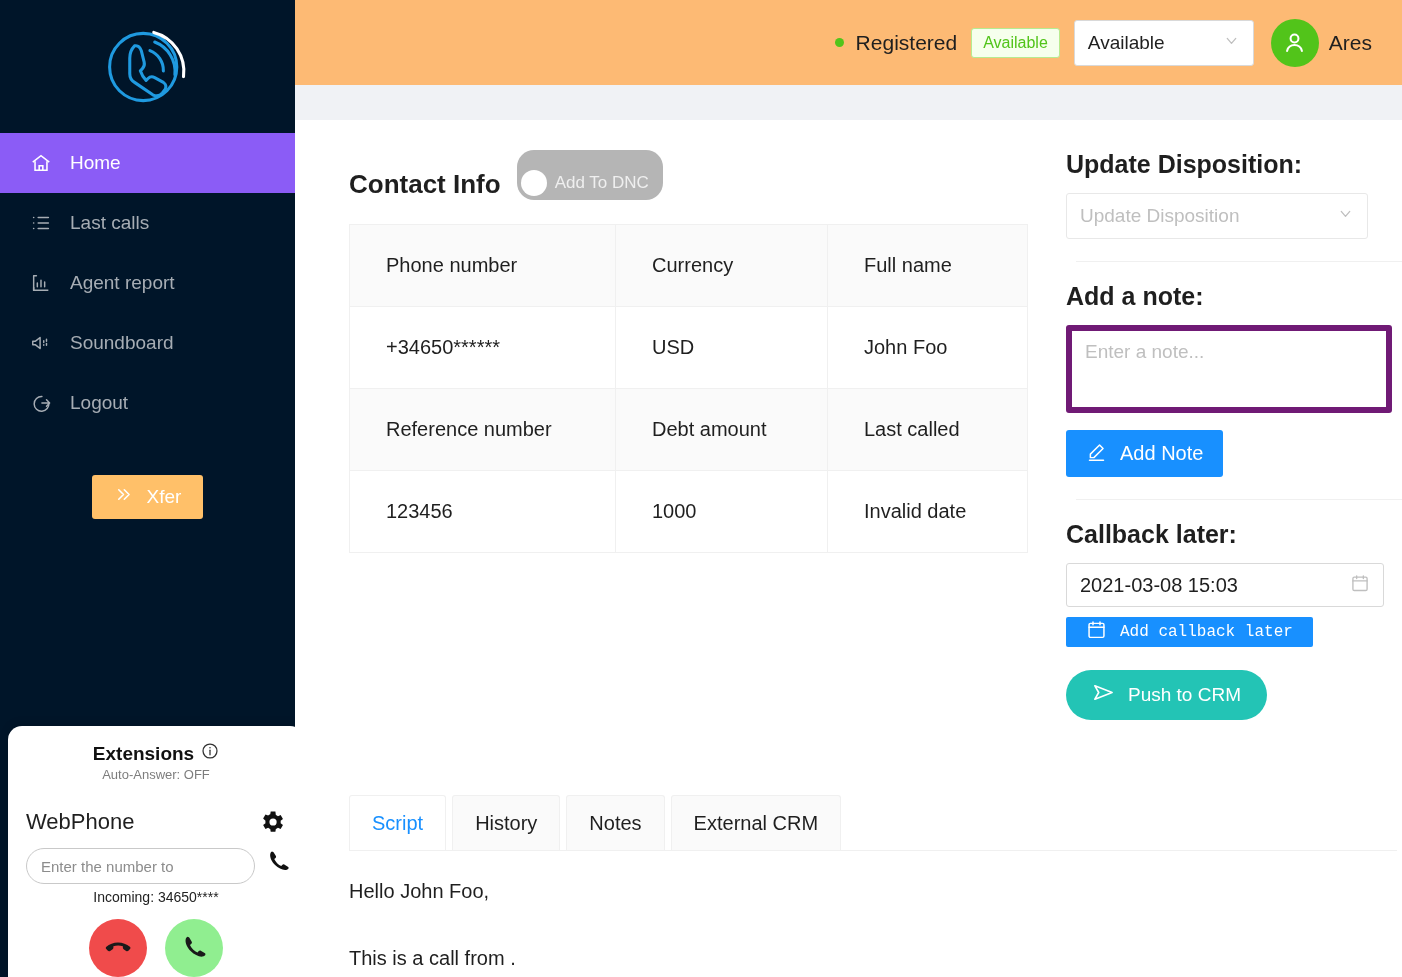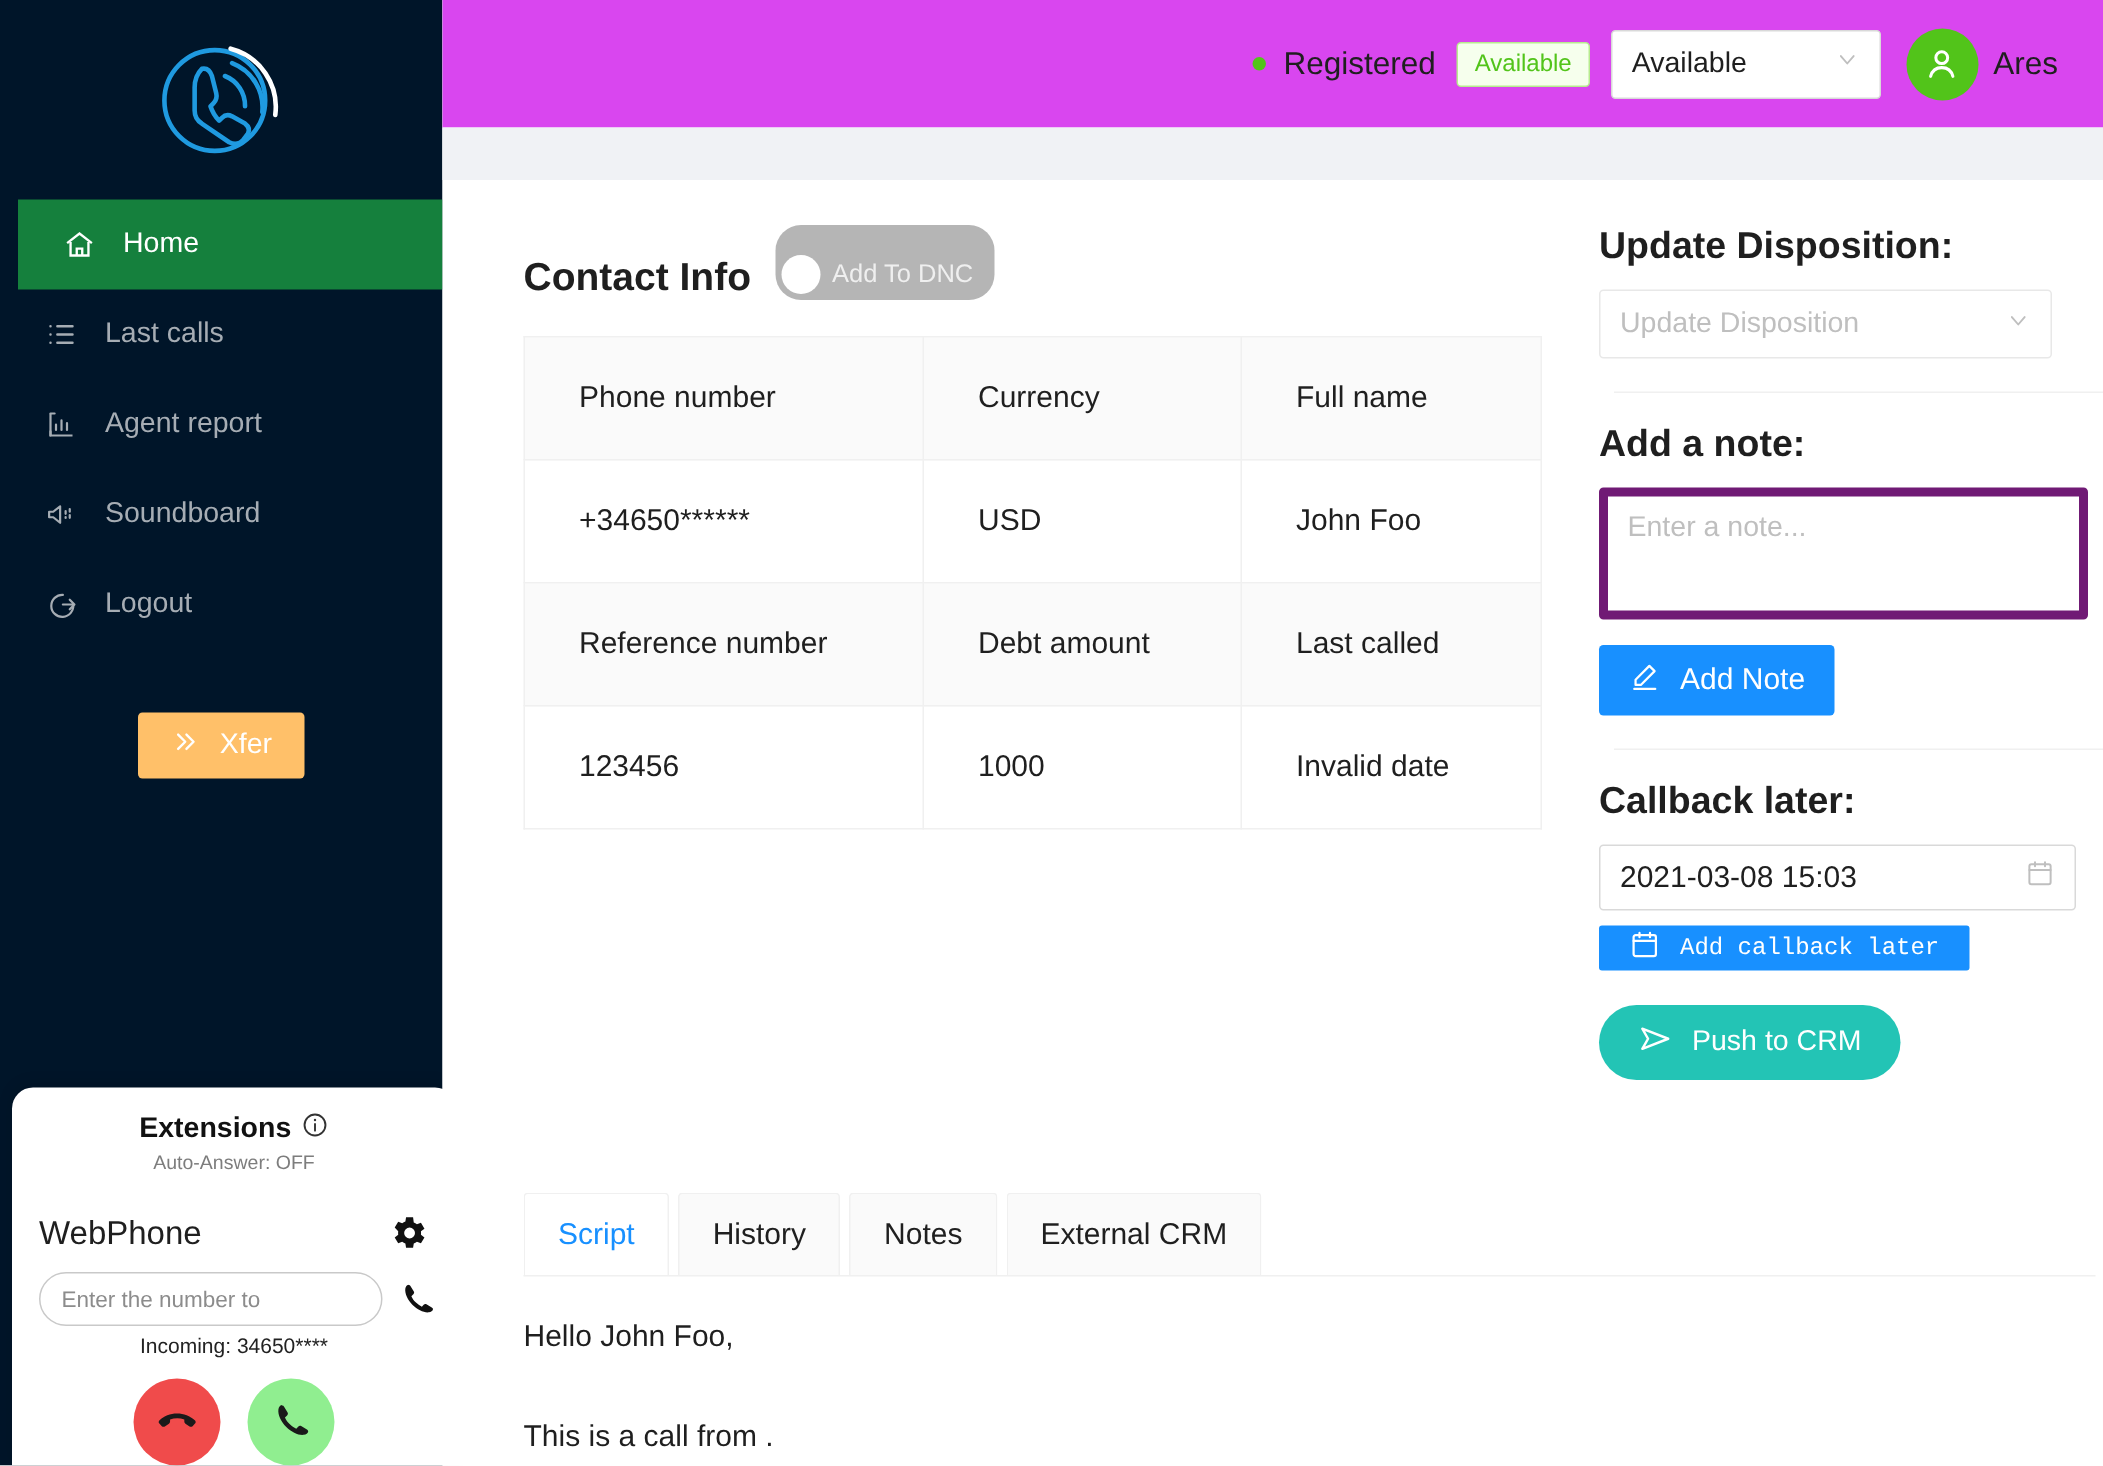--- a/index.html
+++ b/index.html
@@ -20,21 +20,21 @@
   }
   .logo-wrap {
     height: 133px; display: flex; align-items: center; justify-content: center;
   }
   .nav { padding-top: 0; }
   .nav-item {
     display: flex; align-items: center; gap: 18px;
     height: 60px; padding-left: 30px;
     color: #a6adb4; font-size: 19px; cursor: pointer;
   }
-  .nav-item.active { background: #15803d; color: #ffffff; margin-left: 12px; }
+  .nav-item.active { background: #8b5cf6; color: #ffffff; }
   .nav-item .nav-ico { width: 22px; height: 22px; display: inline-flex; align-items: center; justify-content: center; }
   .nav-item .nav-ico svg { display: block; }
 
   .xfer-wrap { display: flex; justify-content: center; margin-top: 42px; }
   .xfer-btn {
     background: #ffc069; color: #ffffff; border: none; border-radius: 3px;
     height: 44px; padding: 0 22px; font-size: 19px; cursor: pointer;
     display: flex; align-items: center; gap: 14px;
     font-family: "Liberation Sans", sans-serif;
   }
@@ -50,40 +50,40 @@
     display: flex; align-items: center; justify-content: center; gap: 7px;
     font-size: 19px; font-weight: bold; color: #111;
   }
   .wp-sub { text-align: center; font-size: 13px; color: #7d7d7d; margin-top: 2px; }
   .wp-row {
     display: flex; align-items: center; justify-content: space-between;
     margin-top: 26px;
   }
   .wp-name { font-size: 22px; color: #1f1f1f; }
   .gear-btn { background: none; border: none; cursor: pointer; padding: 0; line-height: 0; }
-  .wp-dial { display: flex; align-items: flex-end; gap: 10px; margin-top: 12px; }
+  .wp-dial { display: flex; align-items: flex-start; gap: 10px; margin-top: 12px; }
   .wp-input {
     flex: 1; height: 36px; border: 1px solid #c9c9c9; border-radius: 18px;
     padding: 0 14px; font-size: 15px; color: #555; outline: none;
     font-family: "Liberation Sans", sans-serif; background: #fff;
   }
   .wp-input::placeholder { color: #8c8c8c; }
   .wp-incoming { text-align: center; font-size: 14px; color: #222; margin-top: 5px; }
   .wp-actions { display: flex; justify-content: center; gap: 18px; margin-top: 14px; }
   .call-circle {
     width: 58px; height: 58px; border-radius: 50%; border: none; cursor: pointer;
     display: flex; align-items: center; justify-content: center;
   }
   .hangup { background: #f04b4b; }
   .answer { background: #90ee90; }
 
   
   .main { flex: 1; height: 977px; position: relative; background: #ffffff; }
   .topbar {
-    height: 85px; background: #d946ef; display: flex; align-items: center;
+    height: 85px; background: #fdba74; display: flex; align-items: center;
     justify-content: flex-end; padding-right: 30px; gap: 0;
   }
   .status-dot { width: 9px; height: 9px; border-radius: 50%; background: #52c41a; margin-right: 12px; }
   .reg-text { font-size: 21px; color: #1f1f1f; margin-right: 14px; }
   .avail-tag {
     border: 1px solid #b7eb8f; background: #f6ffed; color: #52c41a;
     font-size: 16px; padding: 5px 11px; border-radius: 3px; margin-right: 14px;
   }
   .avail-select {
     width: 180px; height: 46px; border: 1px solid #d9d9d9; border-radius: 3px;

